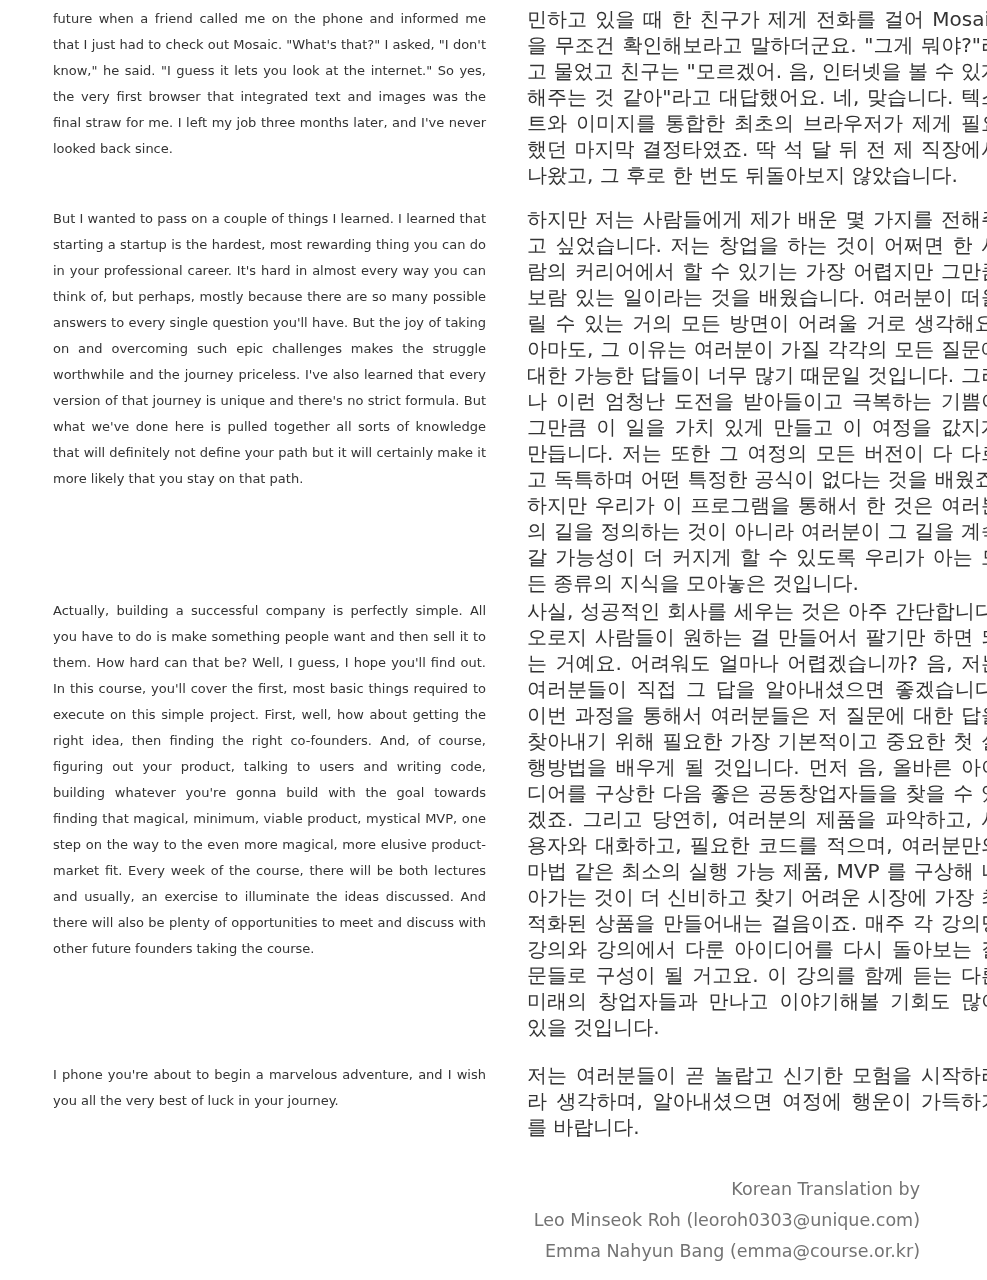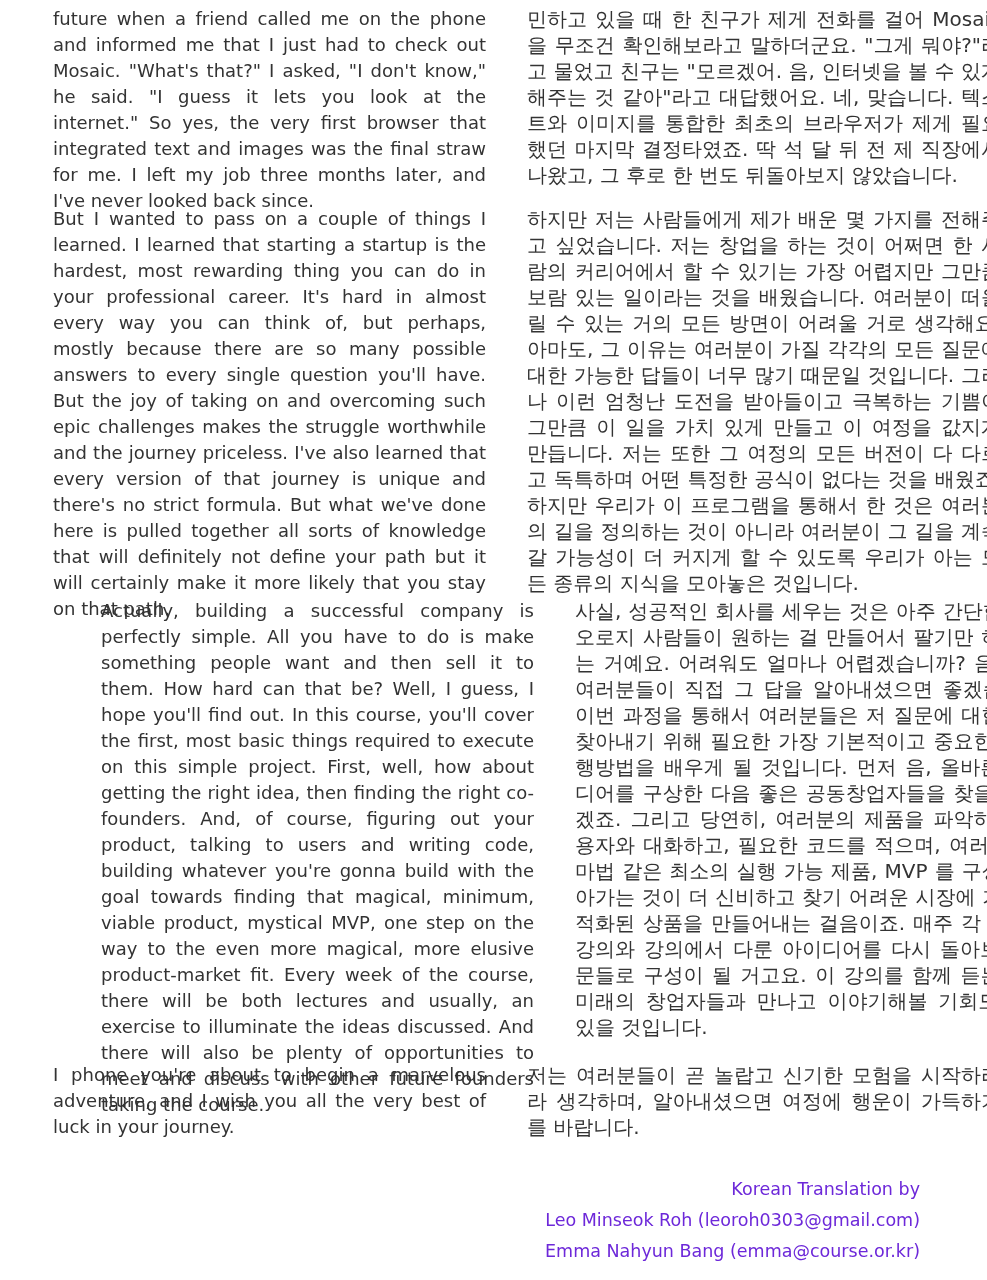--- a/index.html
+++ b/index.html
@@ -18,42 +18,42 @@
   }
   .para {
     position: absolute;
     margin: 0;
     text-align: justify;
     text-justify: inter-word;
   }
   .para.en {
     left: 53px;
     width: 433px;
-    font-size: 18px;
+    font-size: 13px;
     line-height: 26px;
   }
   .para.ko {
     left: 527px;
     width: 474px;
     font-size: 20px;
     line-height: 26px;
     word-break: normal;
   }
   .row1 { top: 6px; }
   .row2 { top: 206px; }
-  .row3 { top: 598px; margin-left: 48px; }
+  .row3 { top: 598px; }
   .row4 { top: 1062px; }
   .footer {
     position: absolute;
     top: 1174px;
     right: 67px;
     text-align: right;
     font-size: 17.5px;
     line-height: 31px;
-    color: #6d28d9;
+    color: #737373;
   }
   .footer div { margin: 0; }
 </style>
 </head>
 <body>
 
 <div class="page">
 
   <p class="para en row1">future when a friend called me on the phone and informed me that I just had to check out Mosaic. "What's that?" I asked, "I don't know," he said. "I guess it lets you look at the internet." So yes, the very first browser that integrated text and images was the final straw for me. I left my job three months later, and I've never looked back since.</p>
   <p class="para ko row1">민하고 있을 때 한 친구가 제게 전화를 걸어 Mosaic 을 무조건 확인해보라고 말하더군요. "그게 뭐야?"라고 물었고 친구는 "모르겠어. 음, 인터넷을 볼 수 있게 해주는 것 같아"라고 대답했어요. 네, 맞습니다. 텍스트와 이미지를 통합한 최초의 브라우저가 제게 필요했던 마지막 결정타였죠. 딱 석 달 뒤 전 제 직장에서 나왔고, 그 후로 한 번도 뒤돌아보지 않았습니다.</p>
@@ -62,17 +62,17 @@
   <p class="para ko row2">하지만 저는 사람들에게 제가 배운 몇 가지를 전해주고 싶었습니다. 저는 창업을 하는 것이 어쩌면 한 사람의 커리어에서 할 수 있기는 가장 어렵지만 그만큼 보람 있는 일이라는 것을 배웠습니다. 여러분이 떠올릴 수 있는 거의 모든 방면이 어려울 거로 생각해요. 아마도, 그 이유는 여러분이 가질 각각의 모든 질문에 대한 가능한 답들이 너무 많기 때문일 것입니다. 그러나 이런 엄청난 도전을 받아들이고 극복하는 기쁨이 그만큼 이 일을 가치 있게 만들고 이 여정을 값지게 만듭니다. 저는 또한 그 여정의 모든 버전이 다 다르고 독특하며 어떤 특정한 공식이 없다는 것을 배웠죠. 하지만 우리가 이 프로그램을 통해서 한 것은 여러분의 길을 정의하는 것이 아니라 여러분이 그 길을 계속 갈 가능성이 더 커지게 할 수 있도록 우리가 아는 모든 종류의 지식을 모아놓은  것입니다.</p>
 
   <p class="para en row3">Actually, building a successful company is perfectly simple. All you have to do is make something people want and then sell it to them. How hard can that be? Well, I guess, I hope you'll find out. In this course, you'll cover the first, most basic things required to execute on this simple project. First, well, how about getting the right idea, then finding the right co-founders. And, of course, figuring out your product, talking to users and writing code, building whatever you're gonna build with the goal towards finding that magical, minimum, viable product, mystical MVP, one step on the way to the even more magical, more elusive product-market fit. Every week of the course, there will be both lectures and usually, an exercise to illuminate the ideas discussed. And there will also be plenty of opportunities to meet and discuss with other future founders taking the course.</p>
   <p class="para ko row3">사실, 성공적인 회사를 세우는 것은 아주 간단합니다. 오로지 사람들이 원하는 걸 만들어서 팔기만 하면 되는 거예요. 어려워도 얼마나 어렵겠습니까? 음, 저는 여러분들이 직접 그 답을 알아내셨으면 좋겠습니다. 이번 과정을 통해서 여러분들은 저 질문에 대한 답을 찾아내기 위해 필요한 가장 기본적이고 중요한 첫 실행방법을 배우게 될 것입니다. 먼저 음, 올바른 아이디어를 구상한 다음 좋은 공동창업자들을 찾을 수 있겠죠. 그리고 당연히, 여러분의 제품을 파악하고, 사용자와 대화하고, 필요한 코드를 적으며, 여러분만의 마법 같은 최소의 실행 가능 제품, MVP 를 구상해 나아가는 것이 더 신비하고 찾기 어려운 시장에 가장 최적화된 상품을 만들어내는 걸음이죠. 매주 각 강의당 강의와 강의에서 다룬 아이디어를 다시 돌아보는 질문들로 구성이 될 거고요. 이 강의를 함께 듣는 다른 미래의 창업자들과 만나고 이야기해볼 기회도 많이 있을 것입니다.</p>
 
   <p class="para en row4">I phone you're about to begin a marvelous adventure, and I wish you all the very best of luck in your journey.</p>
   <p class="para ko row4">저는 여러분들이 곧 놀랍고 신기한 모험을 시작하리라 생각하며, 알아내셨으면 여정에 행운이 가득하기를 바랍니다.</p>
 
   <div class="footer">
     <div>Korean Translation by</div>
-    <div>Leo Minseok Roh (leoroh0303@gmail.com)</div>
+    <div>Leo Minseok Roh (leoroh0303@unique.com)</div>
     <div>Emma Nahyun Bang (emma@course.or.kr)</div>
   </div>
 
 </div>
 
 </body></html>

